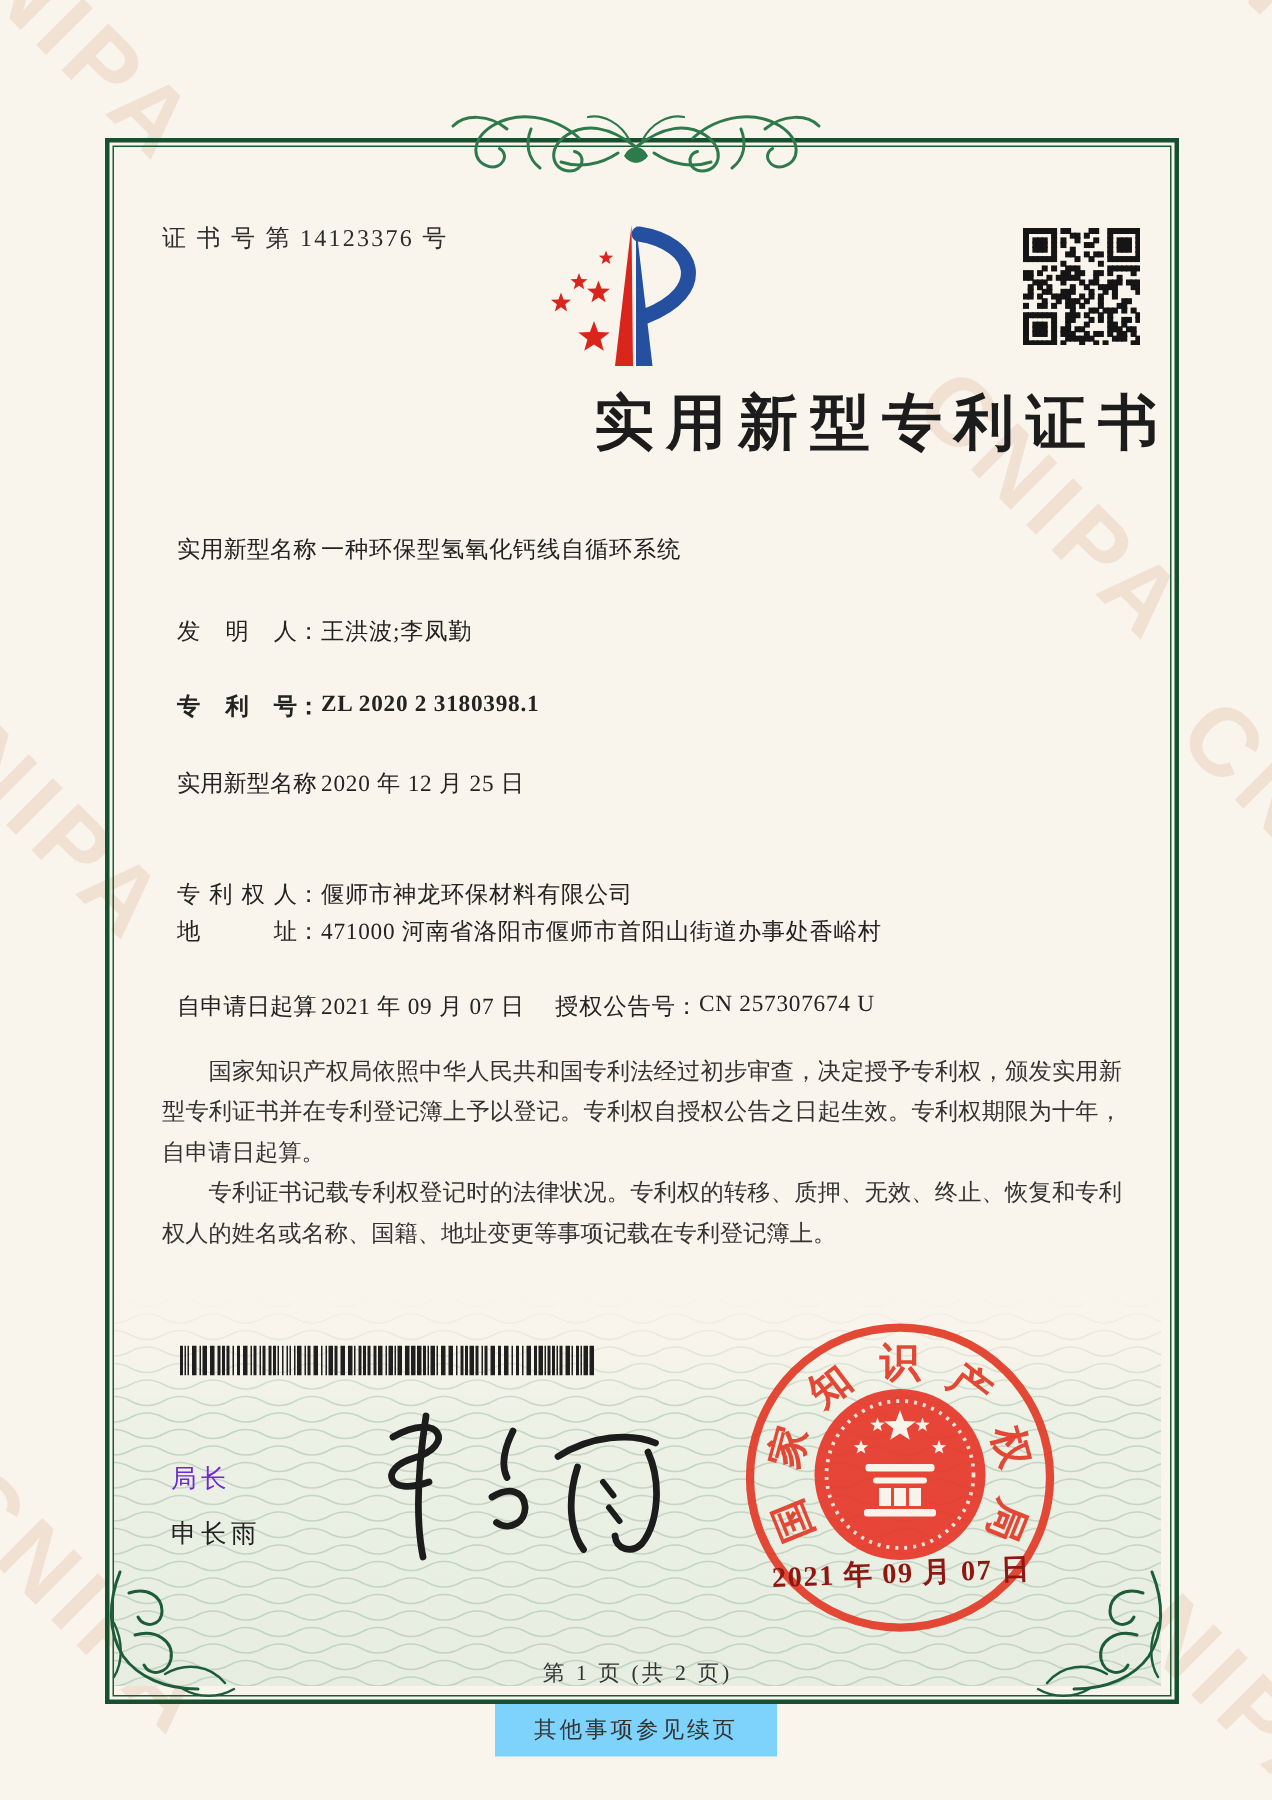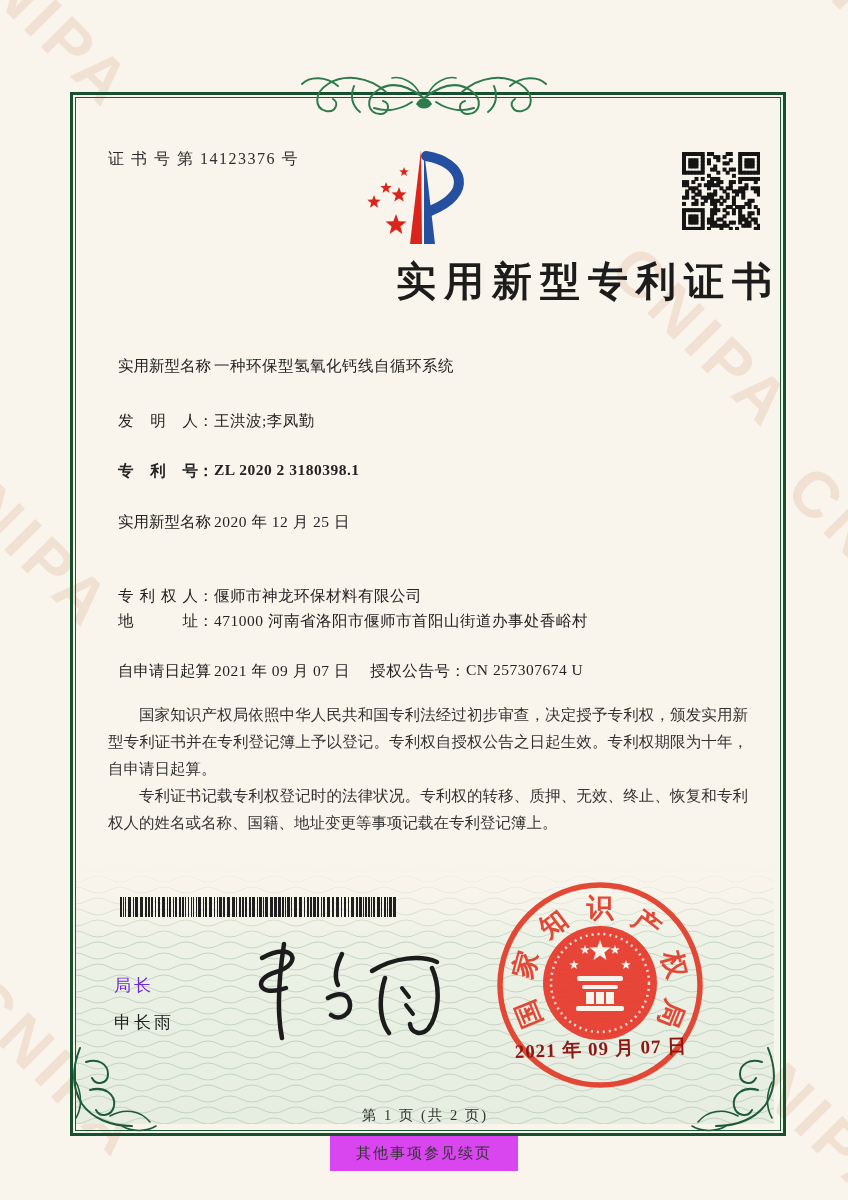--- a/index.html
+++ b/index.html
@@ -40,21 +40,21 @@
   .signature{position:absolute;left:224px;top:928px;}
   
   .seal{position:absolute;left:490px;top:875px;width:220px;height:220px;opacity:.93;}
   .seal-char{position:absolute;left:50%;top:50%;width:30px;height:30px;margin:-15px 0 0 -15px;
              text-align:center;line-height:30px;font-size:27px;font-weight:bold;color:#e23c28;
              font-family:"Liberation Sans","DejaVu Sans",sans-serif;}
   .seal-date{position:absolute;left:495px;top:1036px;width:212px;text-align:center;
              font-size:19px;font-weight:bold;color:#8e1712;letter-spacing:1px;transform:rotate(-2deg);}
   .page-footer{position:absolute;left:70px;top:1096px;width:710px;text-align:center;
                font-size:14.5px;color:#333;letter-spacing:2px;margin-top:10px;}
-  .continuation{position:absolute;left:330px;top:1136px;width:188px;background:#d946ef;
+  .continuation{position:absolute;left:330px;top:1136px;width:188px;background:#7dd3fc;
                 text-align:center;font-size:15px;color:#333;padding:8px 0;letter-spacing:2px;}
   svg{display:block;}
 </style>
 </head>
 <body>
 
 <div class="wm" style="left:-70px;top:-20px;">CNIPA</div>
 <div class="wm" style="left:756px;top:-30px;">CNIPA</div>
 <div class="wm" style="left:590px;top:300px;">CNIPA</div>
 <div class="wm" style="left:-90px;top:500px;">CNIPA</div>

